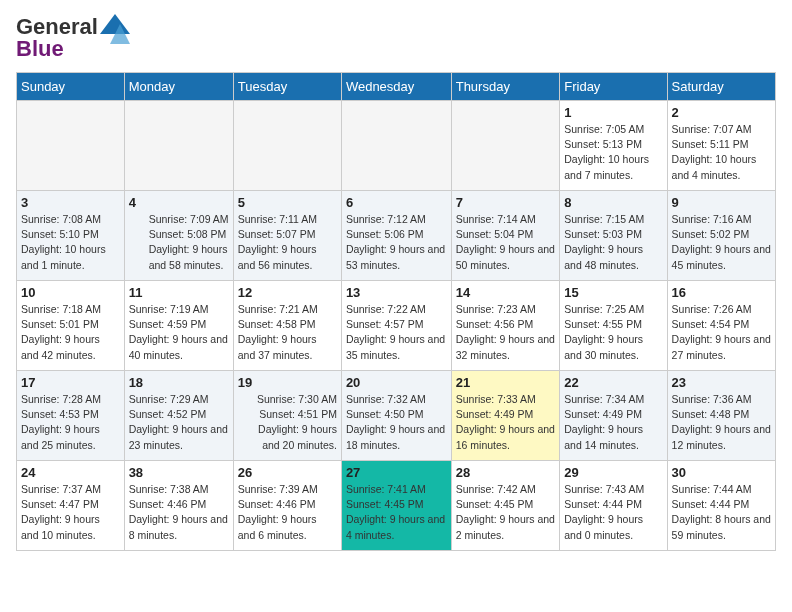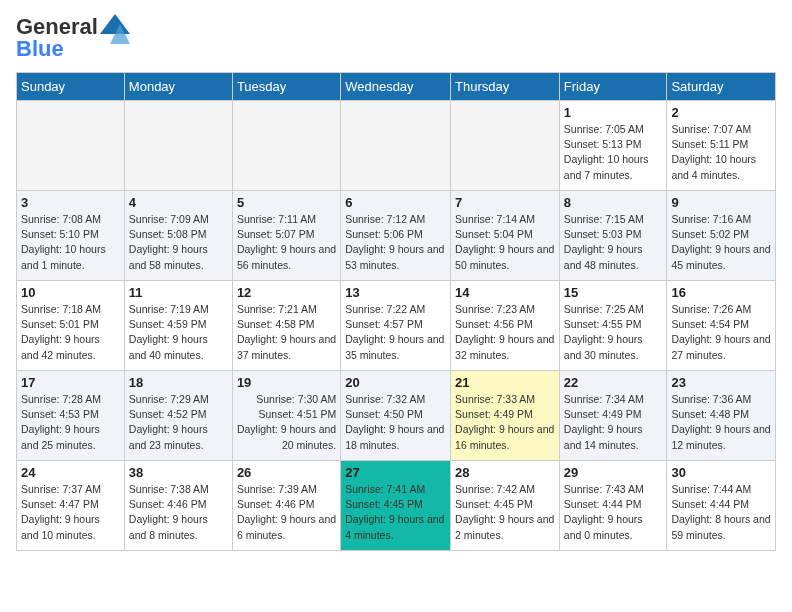--- a/index.html
+++ b/index.html
@@ -20,21 +20,21 @@
       display: flex;
       flex-direction: column;
       align-items: flex-start;
     }
     .logo-text {
       font-size: 22px;
       font-weight: bold;
       color: #333;
       line-height: 1;
     }
-    .logo-text .blue { color: #3b82f6; }
+    .logo-text .blue { color: #701a75; }
     .title-block {
       text-align: right;
     }
     .month-title {
       font-size: 32px;
       font-weight: bold;
       color: #333;
     }
     .location {
       font-size: 15px;
@@ -139,21 +139,21 @@
       </tr>
       <tr>
         <td style="background: rgb(240, 244, 248);">
           <div class="day-num">3</div>
           <div class="day-info" style="white-space: pre-line;">Sunrise: 7:08 AM
 Sunset: 5:10 PM
 Daylight: 10 hours and 1 minute.</div>
         </td>
         <td style="background: rgb(240, 244, 248);">
           <div class="day-num">4</div>
-          <div class="day-info" style="white-space: pre-line;">Sunrise: 7:09 AM
+          <div class="day-info" style="white-space: pre-line; margin-left: 20px;">Sunrise: 7:09 AM
 Sunset: 5:08 PM
 Daylight: 9 hours and 58 minutes.</div>
         </td>
         <td style="background: rgb(240, 244, 248);">
           <div class="day-num">5</div>
           <div class="day-info" style="white-space: pre-line;">Sunrise: 7:11 AM
 Sunset: 5:07 PM
 Daylight: 9 hours and 56 minutes.</div>
         </td>
         <td style="background: rgb(240, 244, 248);">

